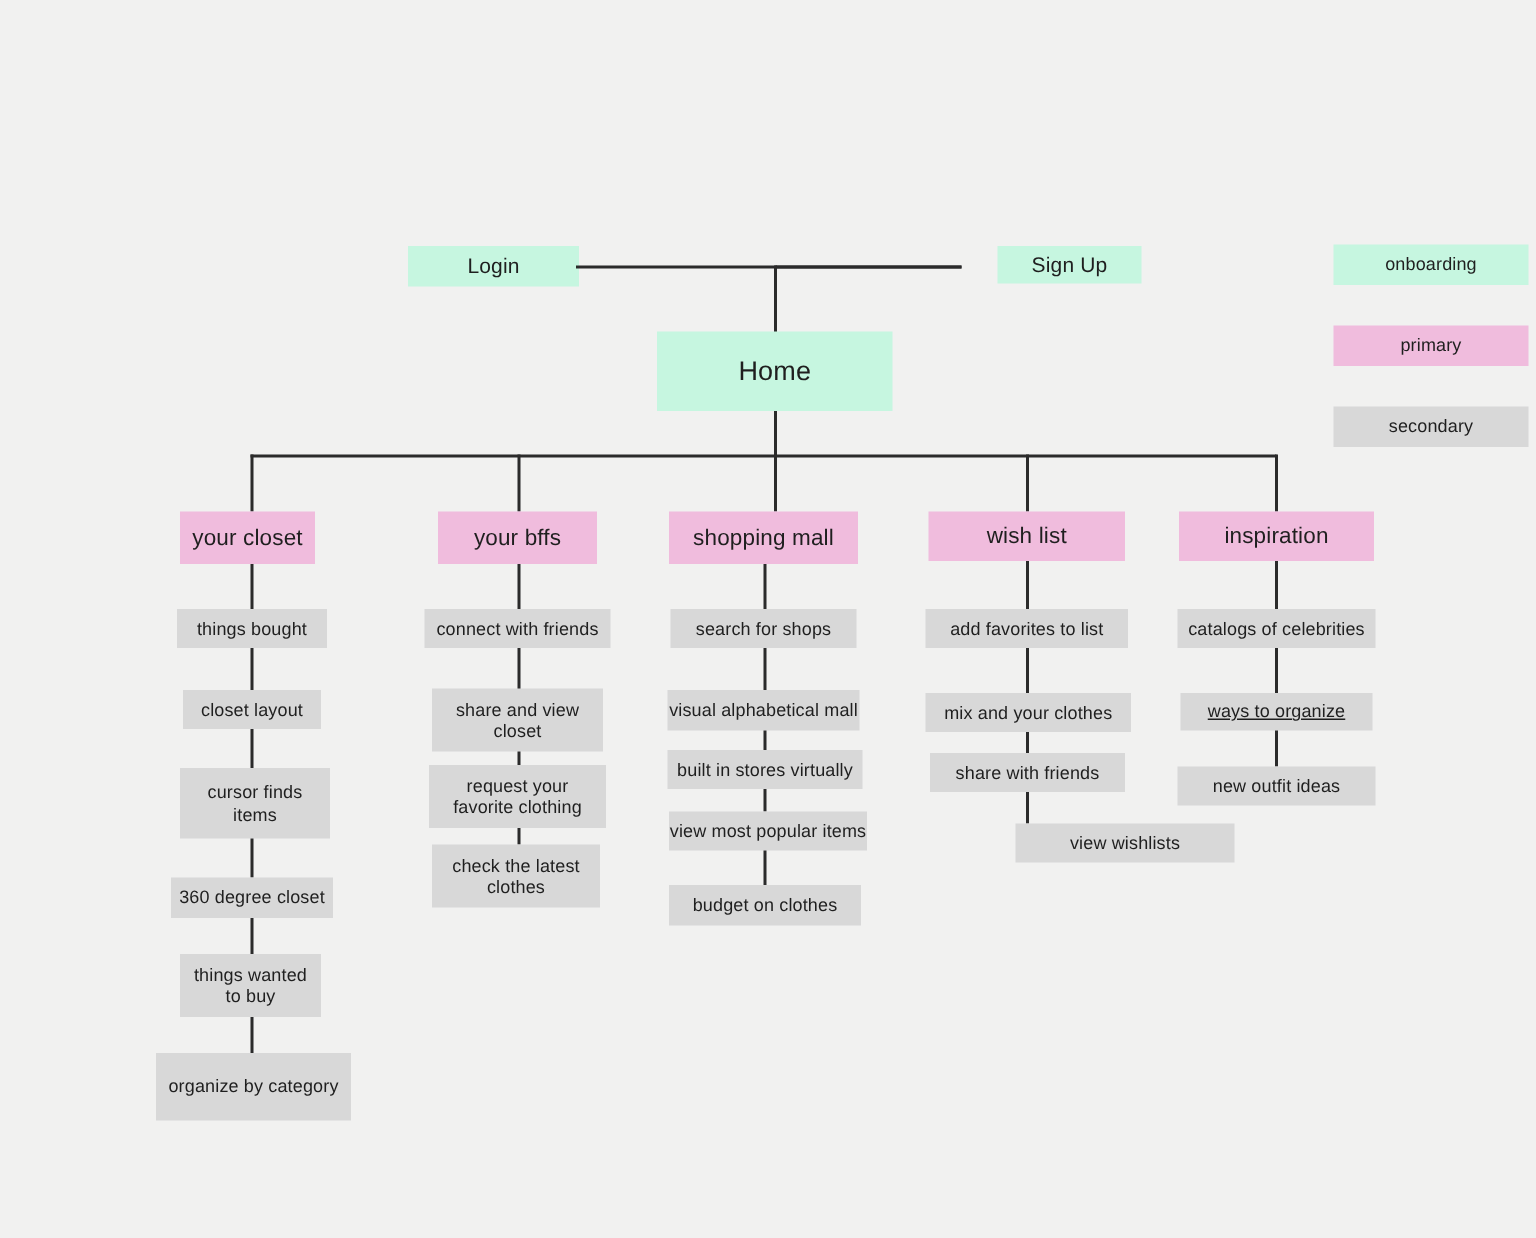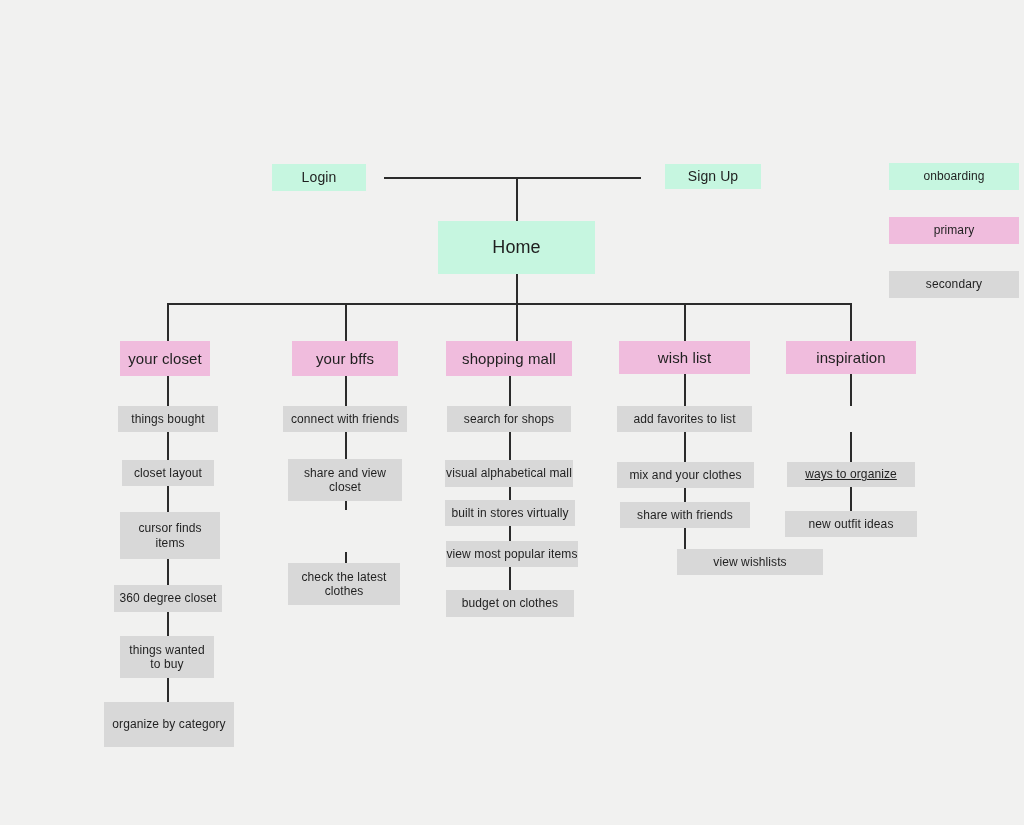--- a/index.html
+++ b/index.html
@@ -46,21 +46,21 @@
     background: #2b2b2b;
   }
   .edge-v { width: 1.6px; }
   .edge-h { height: 1.6px; }
 </style>
 </head>
 <body>
 
 <div id="canvas">
 
-  <div class="node onboarding entry-node" style="left:272px; top:164px; width:94px; height:27px;">Login</div>
+  <div class="node onboarding entry-node" style="left:272px; top:164px; width:114px; height:27px;">Login</div>
 
   <div class="node onboarding entry-node" style="left:665px; top:164px; width:96px; height:25px;">Sign Up</div>
 
   <div class="edge edge-h" style="left:384px; top:177px; width:257px;"></div>
   <div class="edge edge-h" style="left:517px; top:177px; width:124px;"></div>
 
   <div class="edge edge-v" style="left:516px; top:177px; height:45px;"></div>
 
   <div class="node onboarding root-node" style="left:438px; top:221px; width:157px; height:53px;">Home</div>
 
@@ -99,20 +99,22 @@
   <div class="node primary cat-node" style="left:292px; top:341px; width:106px; height:35px;">your bffs</div>
   <div class="edge edge-v" style="left:345px; top:376px; height:30px;"></div>
 
   <div class="node secondary leaf-node" style="left:283px; top:406px; width:124px; height:26px;">connect with friends</div>
   <div class="edge edge-v" style="left:345px; top:432px; height:28px;"></div>
 
   <div class="node secondary leaf-node" style="left:288px; top:459px; width:114px; height:42px;">share and view
 closet</div>
   <div class="edge edge-v" style="left:345px; top:501px; height:9px;"></div>
 
+  <div class="node secondary leaf-node" style="left:286px; top:510px; width:118px; height:42px;">request your
+favorite clothing</div>
   <div class="edge edge-v" style="left:345px; top:552px; height:11px;"></div>
 
   <div class="node secondary leaf-node" style="left:288px; top:563px; width:112px; height:42px;">check the latest
 clothes</div>
 
   <div class="node primary cat-node" style="left:446px; top:341px; width:126px; height:35px;">shopping mall</div>
   <div class="edge edge-v" style="left:509px; top:376px; height:30px;"></div>
 
   <div class="node secondary leaf-node" style="left:447px; top:406px; width:124px; height:26px;">search for shops</div>
   <div class="edge edge-v" style="left:509px; top:432px; height:28px;"></div>
@@ -138,20 +140,21 @@
   <div class="edge edge-v" style="left:684px; top:488px; height:14px;"></div>
 
   <div class="node secondary leaf-node" style="left:620px; top:502px; width:130px; height:26px;">share with friends</div>
   <div class="edge edge-v" style="left:684px; top:528px; height:21px;"></div>
 
   <div class="node secondary leaf-node" style="left:646px; top:549px; width:146px; height:26px;margin-left:31px;">view wishlists</div>
 
   <div class="node primary cat-node" style="left:786px; top:341px; width:130px; height:33px;">inspiration</div>
   <div class="edge edge-v" style="left:850px; top:374px; height:32px;"></div>
 
+  <div class="node secondary leaf-node" style="left:785px; top:406px; width:132px; height:26px;">catalogs of celebrities</div>
   <div class="edge edge-v" style="left:850px; top:432px; height:30px;"></div>
 
   <div class="node secondary leaf-node" style="left:787px; top:462px; width:128px; height:25px;text-decoration:underline;">ways to organize</div>
   <div class="edge edge-v" style="left:850px; top:487px; height:24px;"></div>
 
   <div class="node secondary leaf-node" style="left:785px; top:511px; width:132px; height:26px;">new outfit ideas</div>
 
   <div class="node onboarding legend-node" style="left:889px; top:163px; width:130px; height:27px;">onboarding</div>
 
   <div class="node primary legend-node" style="left:889px; top:217px; width:130px; height:27px;">primary</div>

